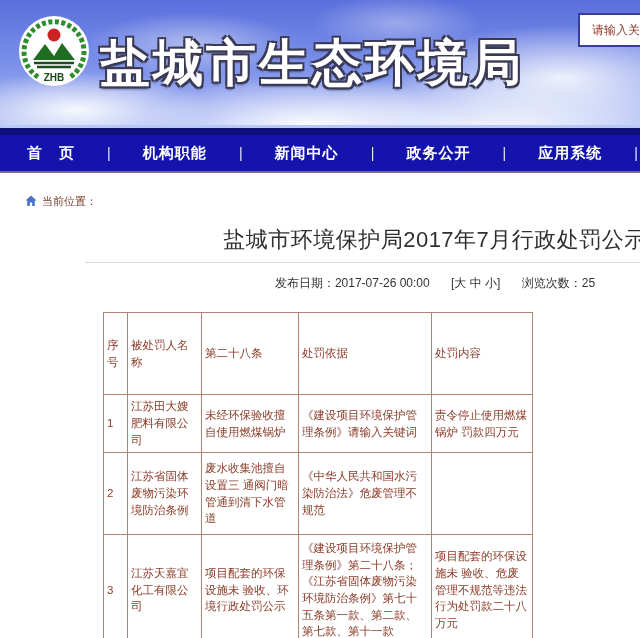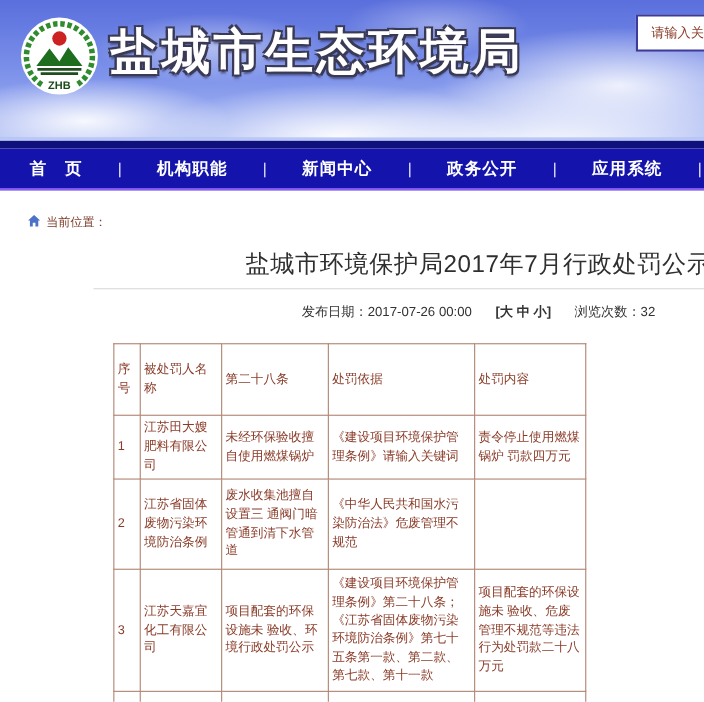--- a/index.html
+++ b/index.html
@@ -14,40 +14,40 @@
       radial-gradient(ellipse 190px 55px at 12% 88%, rgba(255,255,255,.92), rgba(255,255,255,0) 70%),
       radial-gradient(ellipse 240px 70px at 48% 100%, rgba(255,255,255,.95), rgba(255,255,255,0) 70%),
       radial-gradient(ellipse 230px 75px at 88% 62%, rgba(255,255,255,.85), rgba(255,255,255,0) 70%),
       radial-gradient(ellipse 300px 95px at 78% 108%, rgba(255,255,255,.95), rgba(255,255,255,0) 70%),
       radial-gradient(ellipse 150px 45px at 30% 35%, rgba(255,255,255,.45), rgba(255,255,255,0) 70%),
       radial-gradient(ellipse 120px 40px at 62% 18%, rgba(255,255,255,.35), rgba(255,255,255,0) 70%),
       linear-gradient(180deg, #5a6fdc 0%, #7e93ea 55%, #a9b9f3 100%);
   }
   .logo-badge { position: absolute; left: 18px; top: 15px; width: 72px; height: 72px; }
   .site-title {
-    position: absolute; left: 100px; top: 18px;
-    font-size: 44px; font-weight: bold; color: #ffffff; letter-spacing: 3px;
+    position: absolute; left: 100px; top: 30px;
+    font-size: 50px; font-weight: bold; color: #ffffff; letter-spacing: 3px;
     text-shadow: -2px -2px 0 #3a3a55, 2px -2px 0 #3a3a55, -2px 2px 0 #3a3a55,
                  2px 2px 0 #3a3a55, 0 3px 2px rgba(30,30,60,.55);
     white-space: nowrap;
   }
   .search-box {
     position: absolute; left: 578px; top: 13px; width: 130px; height: 34px;
     background: #fff; border: 2px solid #3b3b9e;
     font-size: 12px; padding: 0 4px 0 12px; color: #8b3a26; outline: none;
     font-family: "Liberation Sans", "DejaVu Sans", sans-serif;
   }
   .search-box::placeholder { color: #8b3a26; opacity: 1; }
 
   .light-line { height: 3px; background: #b9c8f6; }
   .dark-strip { height: 7px; background: #10107c; }
 
   
   .main-nav {
-    height: 38px; background: #1414ad; border-bottom: 2px solid #8b5cf6;
+    height: 38px; background: #1414ad; border-bottom: 2px solid #737373;
     display: flex; align-items: center; justify-content: space-between;
     padding: 0 2px 0 27px; color: #fff;
   }
   .nav-item {
     font-size: 15px; font-weight: bold; color: #fff; text-align: center;
     white-space: nowrap; cursor: pointer; letter-spacing: 1px;
   }
   .nav-sep { color: #e8e8ff; font-size: 14px; font-weight: normal; }
 
   
@@ -64,33 +64,33 @@
     margin-top: 18px; text-align: center;
     font-size: 22px; font-weight: normal; color: #2f2f2f;
     line-height: 28px; letter-spacing: 0.5px;
   }
   .title-rule { border: none; border-top: 1px solid #d9d9d9; margin-top: 8px; }
   .meta-line {
     margin-top: 13px; text-align: center; font-size: 12px; color: #333;
     line-height: 15px;
   }
   .meta-line span { margin: 0 9px; text-align: center; }
-  .font-size-ctl { cursor: pointer; font-weight: bold; }
+  .font-size-ctl { cursor: pointer; }
 
   
   .penalty-table {
     border-collapse: collapse; margin: 21px 0 0 18px; table-layout: fixed;
     font-size: 11.5px; color: #8a3b28;
   }
   .penalty-table td, .penalty-table th {
     border: 1px solid #b08370; padding: 2px 3px; vertical-align: middle;
     text-align: left; font-weight: normal; line-height: 1.45; overflow: hidden;
     word-break: break-all;
   }
-  .penalty-table tr:nth-child(1) { height: 65px; }
+  .penalty-table tr:nth-child(1) { height: 82px; }
   .penalty-table tr:nth-child(2) { height: 58px; }
   .penalty-table tr:nth-child(3) { height: 82px; }
   .penalty-table tr:nth-child(4) { height: 111px; }
   .penalty-table tr:nth-child(5) { height: 40px; }
 </style>
 </head>
 <body>
 
 <header class="sky-header">
   <svg class="logo-badge" viewBox="0 0 72 72">
@@ -129,21 +129,21 @@
   </svg>
   <span>当前位置：</span>
 </div>
 
 <main class="article">
   <h2 class="page-title">盐城市环境保护局2017年7月行政处罚公示</h2>
   <hr class="title-rule">
   <div class="meta-line">
     <span>发布日期：2017-07-26 00:00</span>
     <span class="font-size-ctl">[大 中 小]</span>
-    <span>浏览次数：32</span>
+    <span>浏览次数：25</span>
   </div>
 
   <table class="penalty-table" id="penalty-table">
     <colgroup>
       <col style="width:24px">
         <col style="width:74px">
         <col style="width:97px">
       <col style="width:133px">
         <col style="width:101px">
     </colgroup>

